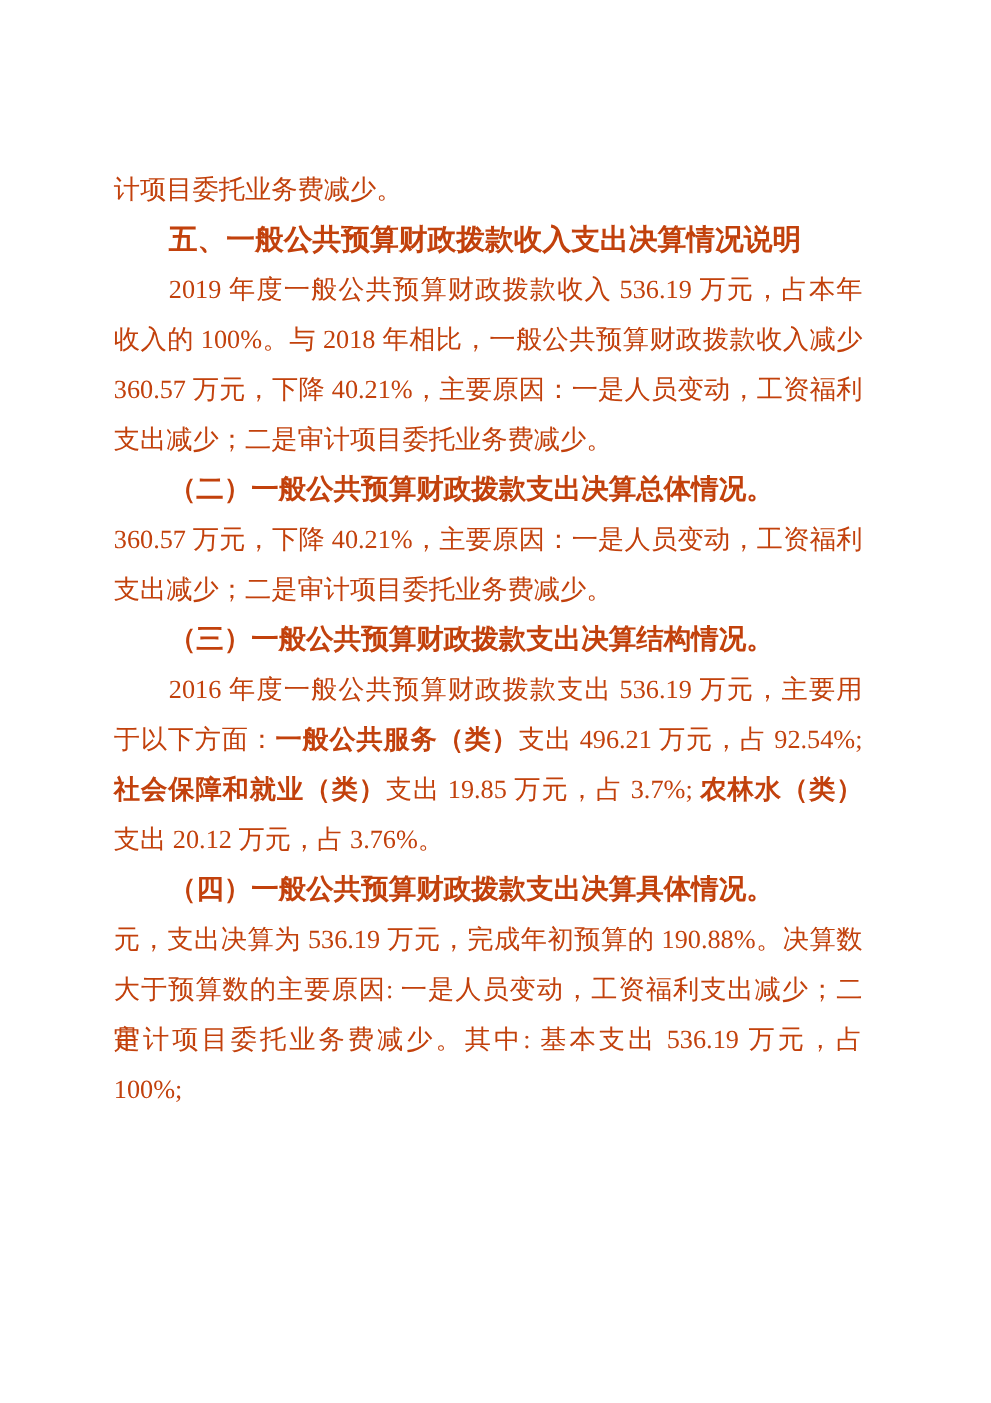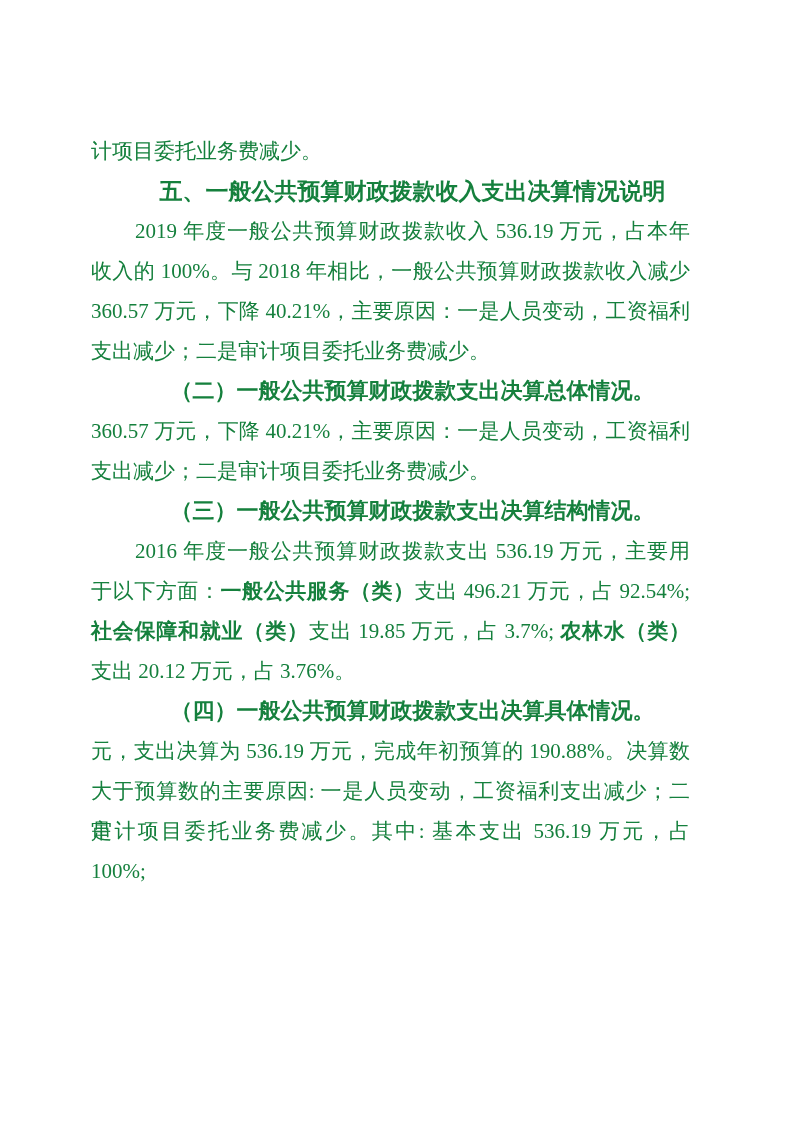--- a/index.html
+++ b/index.html
@@ -5,21 +5,21 @@
   html, body {
     margin: 0;
     padding: 0;
     background: #ffffff;
   }
   .page {
     position: relative;
     width: 793px;
     height: 970px;
     background: #ffffff;
-    color: #15803d;
+    color: #c2410c;
     font-family: "Liberation Serif", serif;
     overflow: hidden;
   }
   .doc {
     position: absolute;
     left: 91px;
     top: 131px;
     width: 599px;
   }
   .line {
@@ -28,21 +28,20 @@
     height: 40px;
     text-align: left;
     white-space: normal;
   }
   .line.fill {
     text-align: justify;
     text-align-last: justify;
   }
   .line.indent {
     text-indent: 44px;
-    text-align: center;
   }
   .block.heading-major .line {
     font-family: "Liberation Sans", sans-serif;
     font-weight: 700;
     font-size: 23px;
   }
   .block.heading-sub .line {
     font-weight: 700;
     font-size: 22px;
   }

